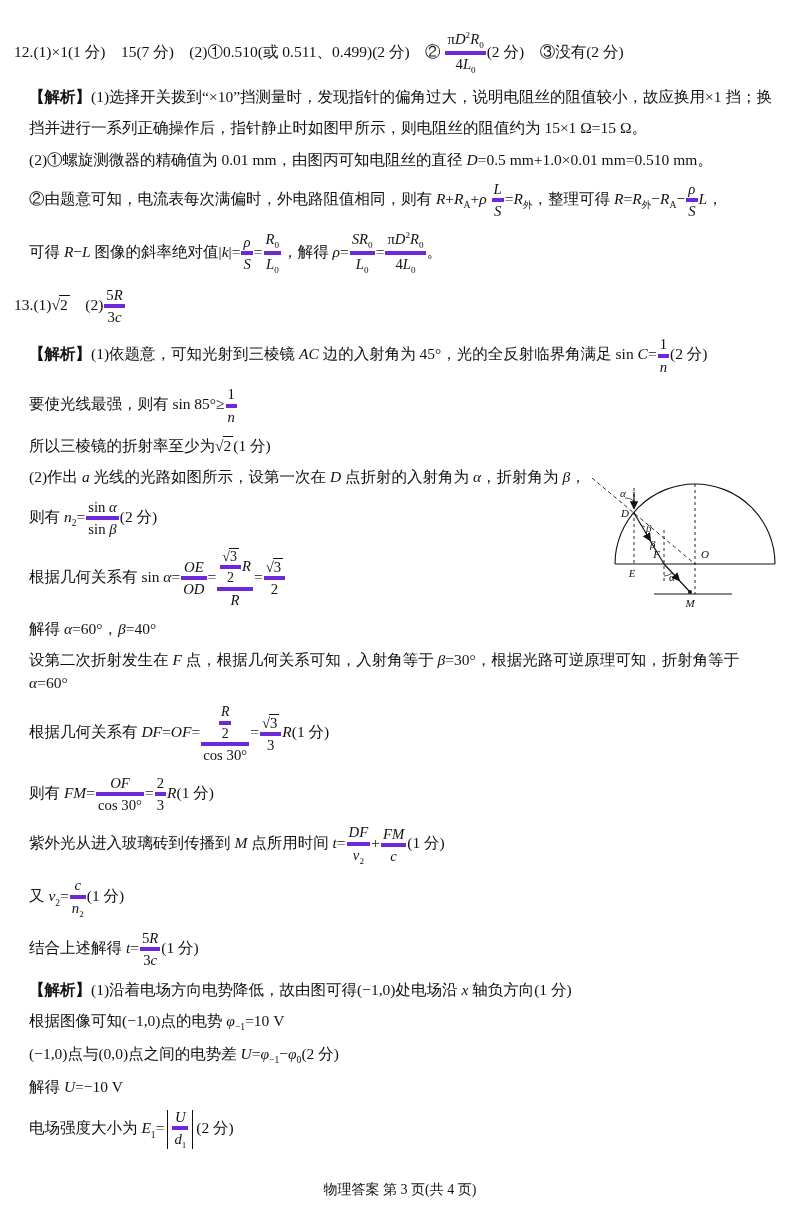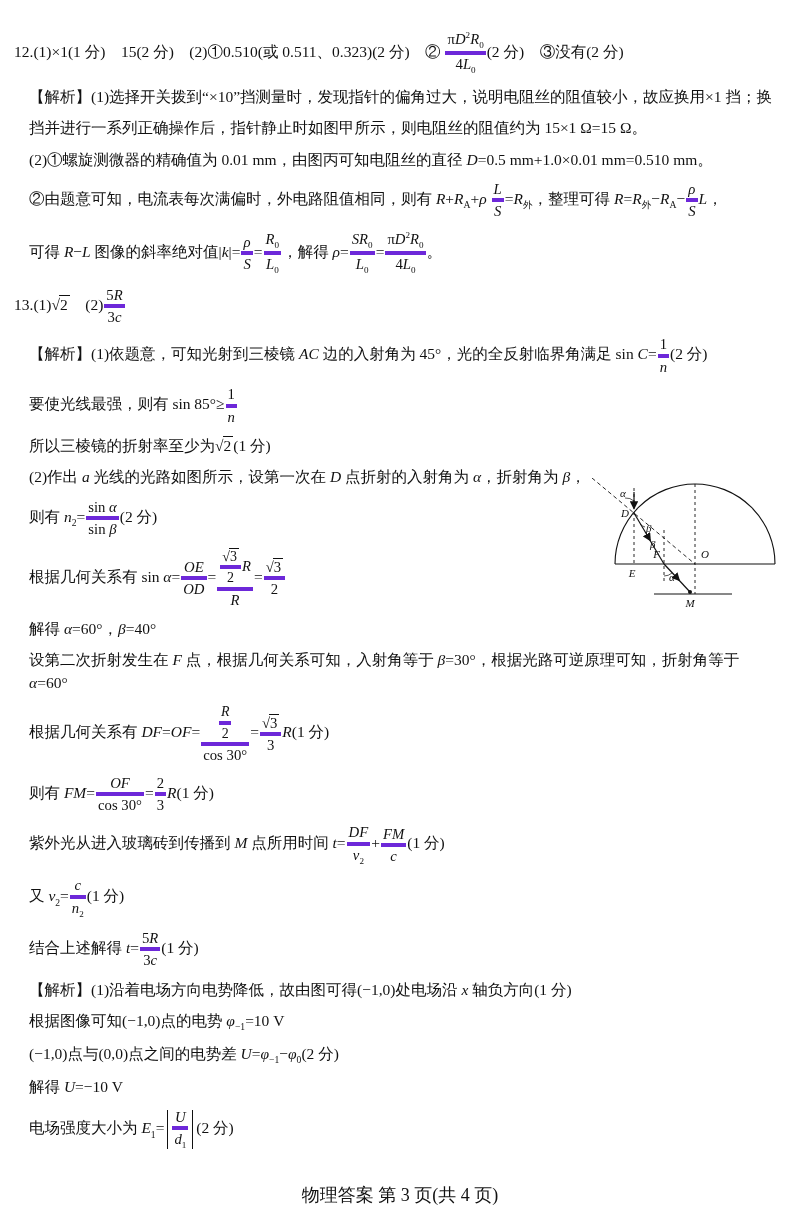--- a/index.html
+++ b/index.html
@@ -4,42 +4,42 @@
 <style>
   html,body{margin:0;padding:0;background:#e8e8e8;}
   .page{
     position:relative;width:800px;height:1219px;margin:0 auto;background:#ffffff;
     box-sizing:border-box;padding:30px 26px 0 14px;overflow:hidden;
     font-family:"Liberation Serif","DejaVu Serif",serif;
     font-size:15.5px;color:#111;
   }
   .line{line-height:1.45;margin-bottom:9px;white-space:normal;}
   .line.ind{padding-left:15px;}
-  b{font-weight:normal;text-align:center;}
+  b{font-weight:bold;text-align:center;}
   i{font-style:italic;}
   sub{font-size:.62em;}
   sup{font-size:.62em;}
   .frac{display:inline-block;vertical-align:middle;text-align:center;padding:0 1px;font-size:.95em;}
   .frac .num{display:block;border-bottom:4px solid #6d28d9;padding:0 2px;line-height:1.25;}
   .frac .den{display:block;padding:0 2px;line-height:1.25;}
   .sqrt{display:inline-block;white-space:nowrap;}
   .sqrt .rsym{display:inline-block;}
   .sqrt .rad{display:inline-block;border-top:1px solid #111;margin-left:-1px;padding:0 2px 0 1px;line-height:1.15;}
   .vbar{display:inline-block;width:1px;height:2.5em;background:#111;vertical-align:middle;margin:0 3px;}
   .figure{position:absolute;top:478px;right:6px;width:212px;height:148px;}
   .figure svg{width:100%;height:100%;}
-  .footer{position:absolute;left:0;bottom:12px;width:100%;text-align:center;font-size:18px;}
+  .footer{position:absolute;left:0;bottom:20px;width:100%;text-align:center;font-size:14px;}
 </style>
 </head>
 <body>
 
 <div class="page">
 
   <div>
-      <div class="line"><span>12.(1)×1(1 分)　15(2 分)　(2)①0.510(或 0.511、0.323)(2 分)　② </span><span class="frac"><span class="num"><span>π</span><i>D</i><sup>2</sup><i>R</i><sub>0</sub></span><span class="den"><span>4</span><i>L</i><sub>0</sub></span></span><span>(2 分)　③没有(2 分)</span></div>
+      <div class="line"><span>12.(1)×1(1 分)　15(7 分)　(2)①0.510(或 0.511、0.499)(2 分)　② </span><span class="frac"><span class="num"><span>π</span><i>D</i><sup>2</sup><i>R</i><sub>0</sub></span><span class="den"><span>4</span><i>L</i><sub>0</sub></span></span><span>(2 分)　③没有(2 分)</span></div>
       <div class="line ind"><b>【解析】</b><span>(1)选择开关拨到“×10”挡测量时，发现指针的偏角过大，说明电阻丝的阻值较小，故应换用×1 挡；换</span></div>
       <div class="line ind"><span>挡并进行一系列正确操作后，指针静止时如图甲所示，则电阻丝的阻值约为 15×1 Ω=15 Ω。</span></div>
       <div class="line ind"><span>(2)①螺旋测微器的精确值为 0.01 mm，由图丙可知电阻丝的直径 </span><i>D</i><span>=0.5 mm+1.0×0.01 mm=0.510 mm。</span></div>
       <div class="line ind"><span>②由题意可知，电流表每次满偏时，外电路阻值相同，则有 </span><i>R</i><span>+</span><i>R</i><sub>A</sub><span>+</span><i>ρ</i><span> </span><span class="frac"><span class="num"><i>L</i></span><span class="den"><i>S</i></span></span><span>=</span><i>R</i><sub>外</sub><span>，整理可得 </span><i>R</i><span>=</span><i>R</i><sub>外</sub><span>−</span><i>R</i><sub>A</sub><span>−</span><span class="frac"><span class="num"><i>ρ</i></span><span class="den"><i>S</i></span></span><i>L</i><span>，</span></div>
       <div class="line ind"><span>可得 </span><i>R</i><span>−</span><i>L</i><span> 图像的斜率绝对值|</span><i>k</i><span>|=</span><span class="frac"><span class="num"><i>ρ</i></span><span class="den"><i>S</i></span></span><span>=</span><span class="frac"><span class="num"><i>R</i><sub>0</sub></span><span class="den"><i>L</i><sub>0</sub></span></span><span>，解得 </span><i>ρ</i><span>=</span><span class="frac"><span class="num"><i>S</i><i>R</i><sub>0</sub></span><span class="den"><i>L</i><sub>0</sub></span></span><span>=</span><span class="frac"><span class="num"><span>π</span><i>D</i><sup>2</sup><i>R</i><sub>0</sub></span><span class="den"><span>4</span><i>L</i><sub>0</sub></span></span><span>。</span></div>
       <div class="line"><span>13.(1)</span><span class="sqrt"><span class="rsym">√</span><span class="rad">2</span></span><span>　(2)</span><span class="frac"><span class="num"><span>5</span><i>R</i></span><span class="den"><span>3</span><i>c</i></span></span></div>
       <div class="line ind"><b>【解析】</b><span>(1)依题意，可知光射到三棱镜 </span><i>AC</i><span> 边的入射角为 45°，光的全反射临界角满足 sin </span><i>C</i><span>=</span><span class="frac"><span class="num"><span>1</span></span><span class="den"><i>n</i></span></span><span>(2 分)</span></div>
       <div class="line ind"><span>要使光线最强，则有 sin 85°≥</span><span class="frac"><span class="num"><span>1</span></span><span class="den"><i>n</i></span></span></div>
       <div class="line ind"><span>所以三棱镜的折射率至少为</span><span class="sqrt"><span class="rsym">√</span><span class="rad">2</span></span><span>(1 分)</span></div>
       <div class="line ind"><span>(2)作出 </span><i>a</i><span> 光线的光路如图所示，设第一次在 </span><i>D</i><span> 点折射的入射角为 </span><i>α</i><span>，折射角为 </span><i>β</i><span>，</span></div>

